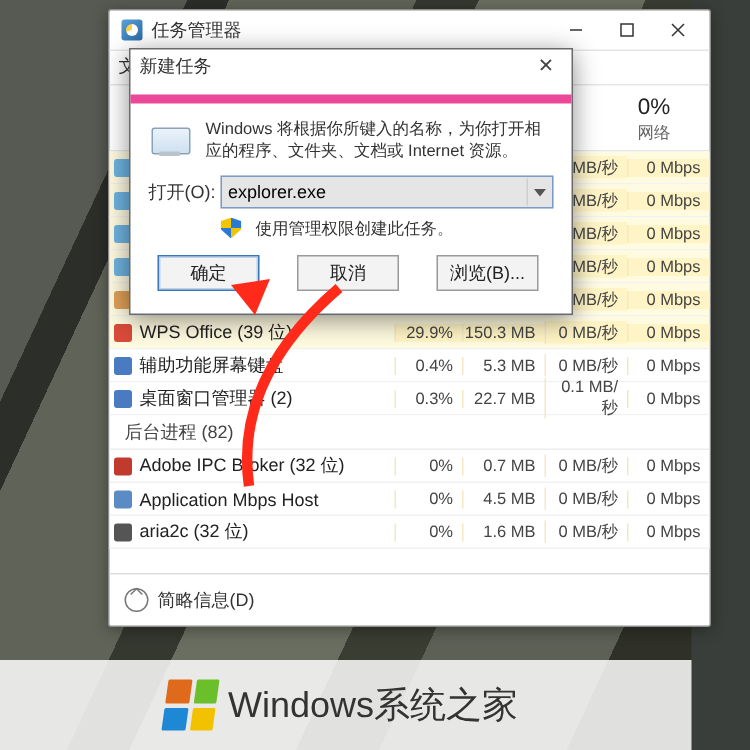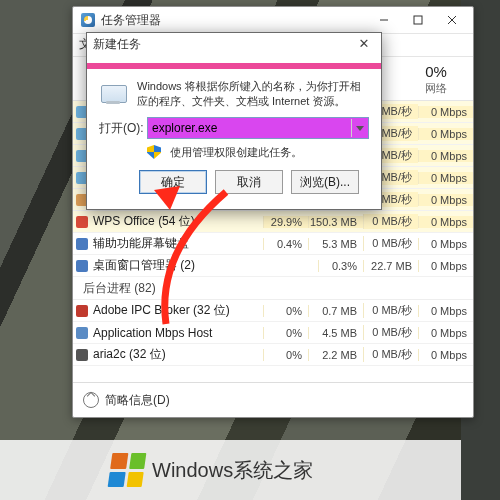--- a/index.html
+++ b/index.html
@@ -44,41 +44,41 @@
   .dlg .dtitle{height:24px;display:flex;align-items:flex-start;padding:3px 6px;border-bottom:6px solid #ec4899;font-size:12px;color:#333}
   .dlg .dtitle .x{margin-left:auto;width:22px;text-align:center;color:#444;font-size:13px}
   .dlg .body{padding:10px 12px 4px 12px}
   .drow{display:flex;align-items:flex-start;margin-bottom:8px}
   .runicon{width:30px;height:30px;margin-right:8px;position:relative;flex:none}
   .runicon::before{content:"";position:absolute;left:2px;top:6px;width:24px;height:16px;border:1px solid #8aa2b8;border-radius:2px;background:linear-gradient(#eaf2fa,#cfe0ef)}
   .runicon::after{content:"";position:absolute;left:7px;top:22px;width:14px;height:3px;background:#b8c3cc;border-radius:1px}
   .dmsg{font-size:11px;line-height:15px;color:#333}
   .openrow{display:flex;align-items:center;margin-top:4px}
   .openrow .lbl{width:48px;font-size:12px;color:#333}
-  .combo{flex:1;display:flex;align-items:center;border:1px solid #7a9cc6;height:20px;background:#d946ef}
+  .combo{flex:1;display:flex;align-items:center;border:1px solid #7a9cc6;height:20px;background:#e5e5e5}
   .combo input{flex:1;border:none;outline:none;font-size:12px;padding:0 4px;height:18px;background:transparent}
   .combo .dd{width:16px;height:18px;border-left:1px solid #cfcfcf;display:flex;align-items:center;justify-content:center;color:#555;font-size:9px}
   .caret{display:inline-block;width:0;height:0;border-left:4px solid transparent;border-right:4px solid transparent;border-top:5px solid #555}
   .shield{width:14px;height:14px;margin:6px 6px 0 48px;display:inline-block;background:conic-gradient(#2a7ad4 0 25%,#f5c400 25% 50%,#2a7ad4 50% 75%,#f5c400 75% 100%);clip-path:polygon(50% 0,100% 18%,100% 55%,50% 100%,0 55%,0 18%)}
   .adm{font-size:11px;color:#333;vertical-align:top;display:inline-block;margin-top:6px}
-  .btnrow{display:flex;justify-content:flex-end;gap:8px;padding:8px 10px 0 10px}
+  .btnrow{display:flex;justify-content:flex-end;gap:25px;padding:8px 10px 0 10px}
   .btn{min-width:66px;height:22px;border:1px solid #9a9a9a;background:#f3f3f3;font-size:12px;display:flex;align-items:center;justify-content:center;color:#222}
   .btn.primary{border-color:#3a76b8;box-shadow:inset 0 0 0 1px #bcd3ea}
   
   .arrow{position:absolute;left:146px;top:182px;width:120px;height:150px;pointer-events:none}
   .arrow svg{width:100%;height:100%}
   
   .wm{position:absolute;left:0;right:0;bottom:0;height:60px;display:flex;align-items:center;background:rgba(255,255,255,.85);padding-left:110px}
   .wmlogo{width:34px;height:34px;display:grid;grid-template-columns:1fr 1fr;grid-template-rows:1fr 1fr;gap:3px;margin-right:8px;transform:skewX(-8deg)}
   .wmlogo div{border-radius:1px}
   .wmlogo div:nth-child(1){background:#e06a1b}
   .wmlogo div:nth-child(2){background:#6abf2a}
   .wmlogo div:nth-child(3){background:#1e88d4}
   .wmlogo div:nth-child(4){background:#f2c200}
-  .wmtext{font-size:20px;color:#333}
+  .wmtext{font-size:24px;color:#333}
   .wmtext .cn{font-weight:400}
 </style>
 </head>
 <body>
 
 <div class="desktop">
 
   <div class="tm">
     <div class="titlebar">
       <span class="tm-icon"></span>
@@ -166,21 +166,21 @@
           <span class="nm"></span>
           <span class="cell p"></span>
           <span class="cell">64.2 MB</span>
           <span class="cell">0 MB/秒</span>
           <span class="cell">0 Mbps</span>
         </div>
         <div class="row h">
           <span class="ic">
             <span class="box" style="background:#d94b3a"></span>
           </span>
-          <span class="nm">WPS Office (54 位)</span>
+          <span class="nm">WPS Office (39 位)</span>
           <span class="cell p">29.9%</span>
           <span class="cell">150.3 MB</span>
           <span class="cell">0 MB/秒</span>
           <span class="cell">0 Mbps</span>
         </div>
         <div class="row">
           <span class="ic">
             <span class="box" style="background:#4a7bc0"></span>
           </span>
           <span class="nm">辅助功能屏幕键盘</span>
@@ -189,20 +189,21 @@
           <span class="cell">0 MB/秒</span>
           <span class="cell">0 Mbps</span>
         </div>
         <div class="row">
           <span class="ic">
             <span class="box" style="background:#4a7bc0"></span>
           </span>
           <span class="nm">桌面窗口管理器 (2)</span>
           <span class="cell p">0.3%</span>
           <span class="cell">22.7 MB</span>
+          <span class="cell">0.1 MB/秒</span>
           <span class="cell">0 Mbps</span>
         </div>
         <div class="section"><span class="chev"></span>后台进程 (82)</div>
         <div class="row">
           <span class="ic">
             <span class="box" style="background:#c03a2e"></span>
           </span>
           <span class="nm">Adobe IPC Broker (32 位)</span>
           <span class="cell p">0%</span>
           <span class="cell">0.7 MB</span>
@@ -218,21 +219,21 @@
           <span class="cell">4.5 MB</span>
           <span class="cell">0 MB/秒</span>
           <span class="cell">0 Mbps</span>
         </div>
         <div class="row">
           <span class="ic">
             <span class="box" style="background:#555"></span>
           </span>
           <span class="nm">aria2c (32 位)</span>
           <span class="cell p">0%</span>
-          <span class="cell">2.2 MB</span>
+          <span class="cell">1.6 MB</span>
           <span class="cell">0 MB/秒</span>
           <span class="cell">0 Mbps</span>
         </div>
       </div>
     <div class="tm-footer">
       <div class="fewtn">
           <span class="cir"></span>
           <span>简略信息(D)</span>
         </div>
     </div>

